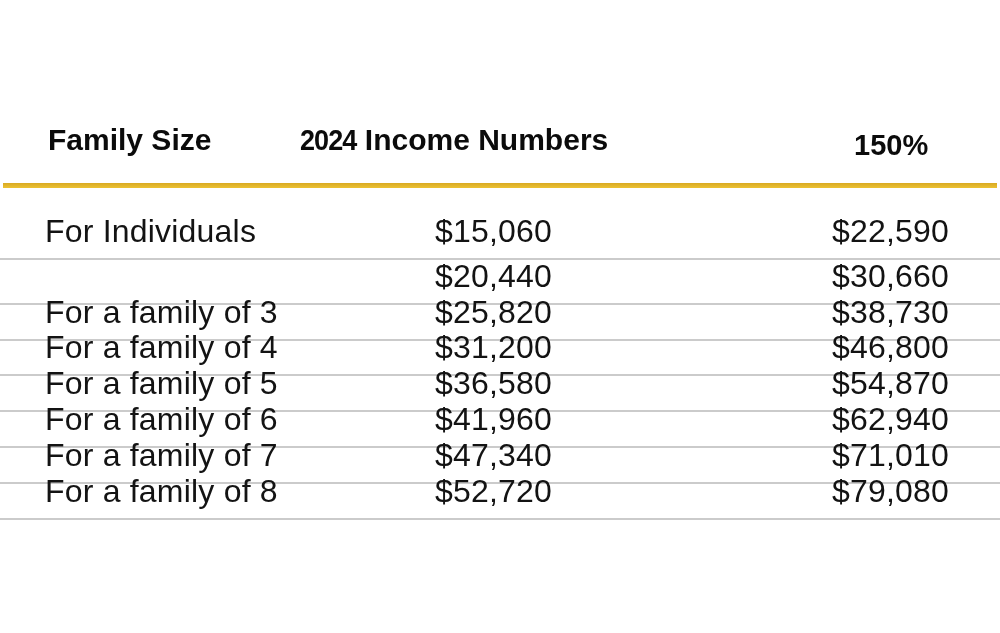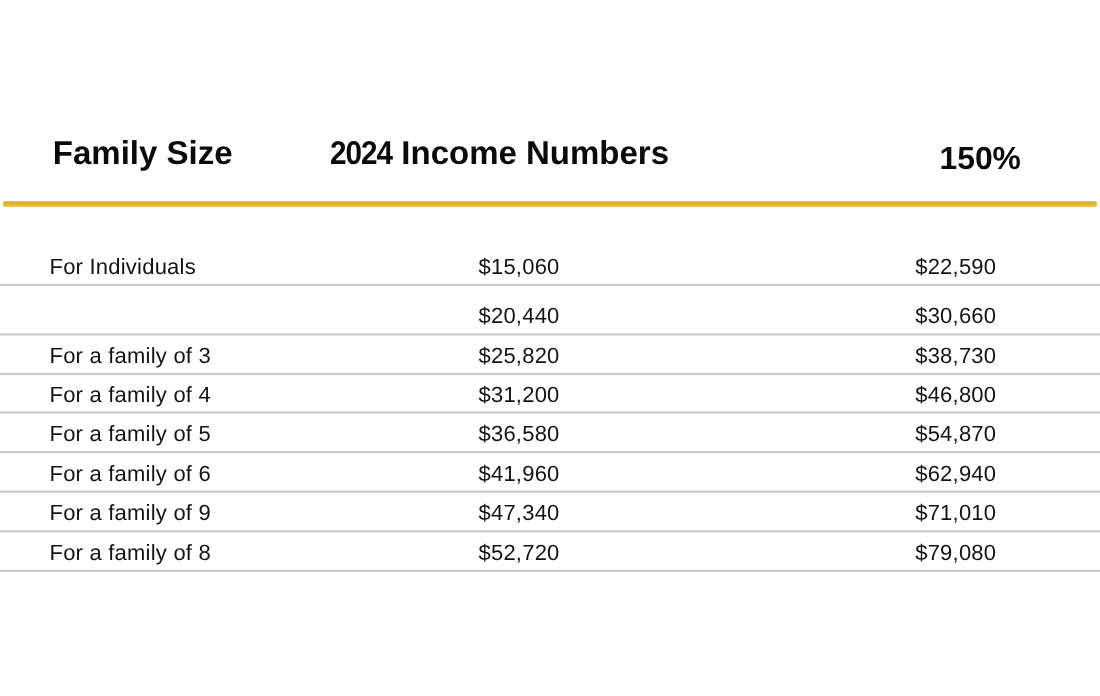--- a/index.html
+++ b/index.html
@@ -21,21 +21,21 @@
   .rule{
     position:absolute;left:3px;top:183px;width:994px;height:5px;
     background:linear-gradient(180deg,#D8A922,#ECC233);
   }
   #rows{position:absolute;left:0;top:186px;width:1000px;}
   .row{
     position:relative;width:100%;box-sizing:border-box;
     border-bottom:2px solid #cbcbcb;
   }
   .cell{
-    position:absolute;bottom:2px;font-size:20px;line-height:26px;
+    position:absolute;bottom:14px;font-size:32px;line-height:26px;
     color:#131313;white-space:nowrap;letter-spacing:0.2px;
   }
   .c1{left:45px;}
   .c2{left:435px;}
   .c3{left:832px;}
 </style>
 </head>
 <body>
 
 <div class="canvas">
@@ -75,21 +75,21 @@
     <span class="cell c1">For a family of 5</span>
     <span class="cell c2">$36,580</span>
     <span class="cell c3">$54,870</span>
   </div>
       <div class="row" style="height: 36px; padding-left: 40px;">
     <span class="cell c1">For a family of 6</span>
     <span class="cell c2">$41,960</span>
     <span class="cell c3">$62,940</span>
   </div>
       <div class="row" style="height: 36px;">
-    <span class="cell c1">For a family of 9</span>
+    <span class="cell c1">For a family of 7</span>
     <span class="cell c2">$47,340</span>
     <span class="cell c3">$71,010</span>
   </div>
       <div class="row" style="height: 36px;">
     <span class="cell c1">For a family of 8</span>
     <span class="cell c2">$52,720</span>
     <span class="cell c3">$79,080</span>
   </div>
     </div>
 </div>

